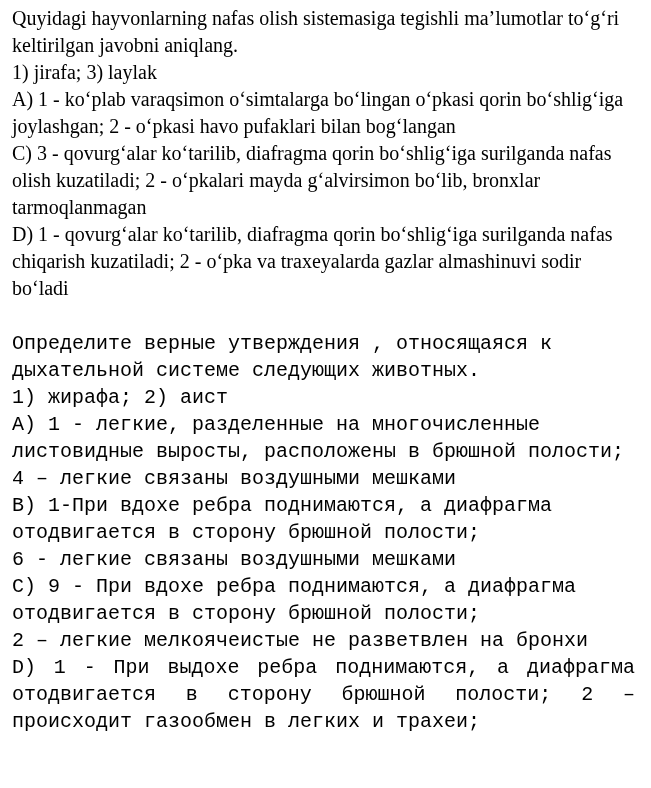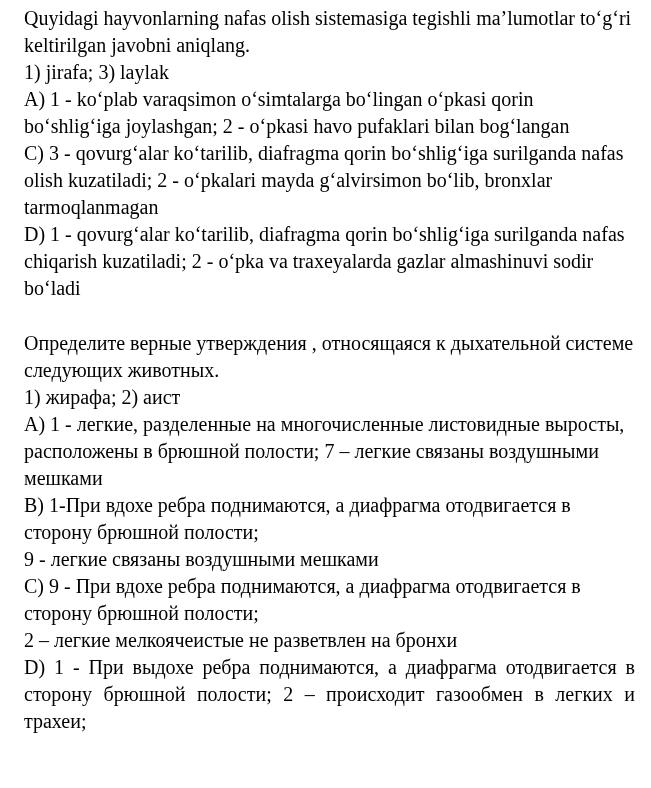--- a/index.html
+++ b/index.html
@@ -12,28 +12,29 @@
     background: #ffffff;
     overflow: hidden;
     font-family: "Liberation Serif", "DejaVu Serif", serif;
     font-size: 20px;
     line-height: 27px;
     color: #000000;
   }
   .doc {
     box-sizing: border-box;
     width: 651px;
-    padding: 5px 16px 0 24px;
+    padding: 5px 16px 0 12px;
   }
   .question p {
     margin: 0;
     white-space: pre-wrap; 
   }
   .question + .question {
     margin-top: 28px; 
+    font-family: Liberation Mono, monospace;
   }
   .justify {
     text-align: justify; 
   }
 </style>
 </head>
 <body>
 
 <div class="doc">
 
@@ -41,21 +42,21 @@
     <p>Quyidagi hayvonlarning nafas olish sistemasiga tegishli ma’lumotlar to‘g‘ri keltirilgan javobni aniqlang.</p>
     <p>1) jirafa; 3) laylak</p>
     <p>A) 1 - ko‘plab varaqsimon o‘simtalarga bo‘lingan o‘pkasi qorin bo‘shlig‘iga joylashgan; 2 - o‘pkasi havo pufaklari bilan bog‘langan</p>
     <p>C) 3 - qovurg‘alar ko‘tarilib, diafragma qorin bo‘shlig‘iga surilganda nafas olish kuzatiladi; 2 - o‘pkalari mayda g‘alvirsimon bo‘lib, bronxlar tarmoqlanmagan</p>
     <p>D) 1 - qovurg‘alar ko‘tarilib, diafragma qorin bo‘shlig‘iga surilganda nafas chiqarish kuzatiladi; 2 - o‘pka va traxeyalarda gazlar almashinuvi sodir bo‘ladi</p>
   </section>
 
   <section class="question">
     <p>Определите верные утверждения , относящаяся к дыхательной системе следующих животных.</p>
     <p>1) жирафа; 2) аист</p>
-    <p>A) 1 - легкие, разделенные на многочисленные листовидные выросты, расположены в брюшной полости; 7 – легкие связаны воздушными мешками</p>
+    <p>A) 1 - легкие, разделенные на многочисленные листовидные выросты, расположены в брюшной полости; 4 – легкие связаны воздушными мешками</p>
     <p>B) 1-При вдохе ребра поднимаются, а диафрагма отодвигается в сторону брюшной полости;
-9 - легкие связаны воздушными мешками</p>
+6 - легкие связаны воздушными мешками</p>
     <p>C) 9 - При вдохе ребра поднимаются, а диафрагма отодвигается в сторону брюшной полости;
 2 – легкие мелкоячеистые не разветвлен на бронхи</p>
     <p class="justify">D) 1 - При выдохе ребра поднимаются, а диафрагма отодвигается в сторону брюшной полости; 2 – происходит газообмен в легких и трахеи;</p>
   </section>
 
 </div>
 
 </body></html>

